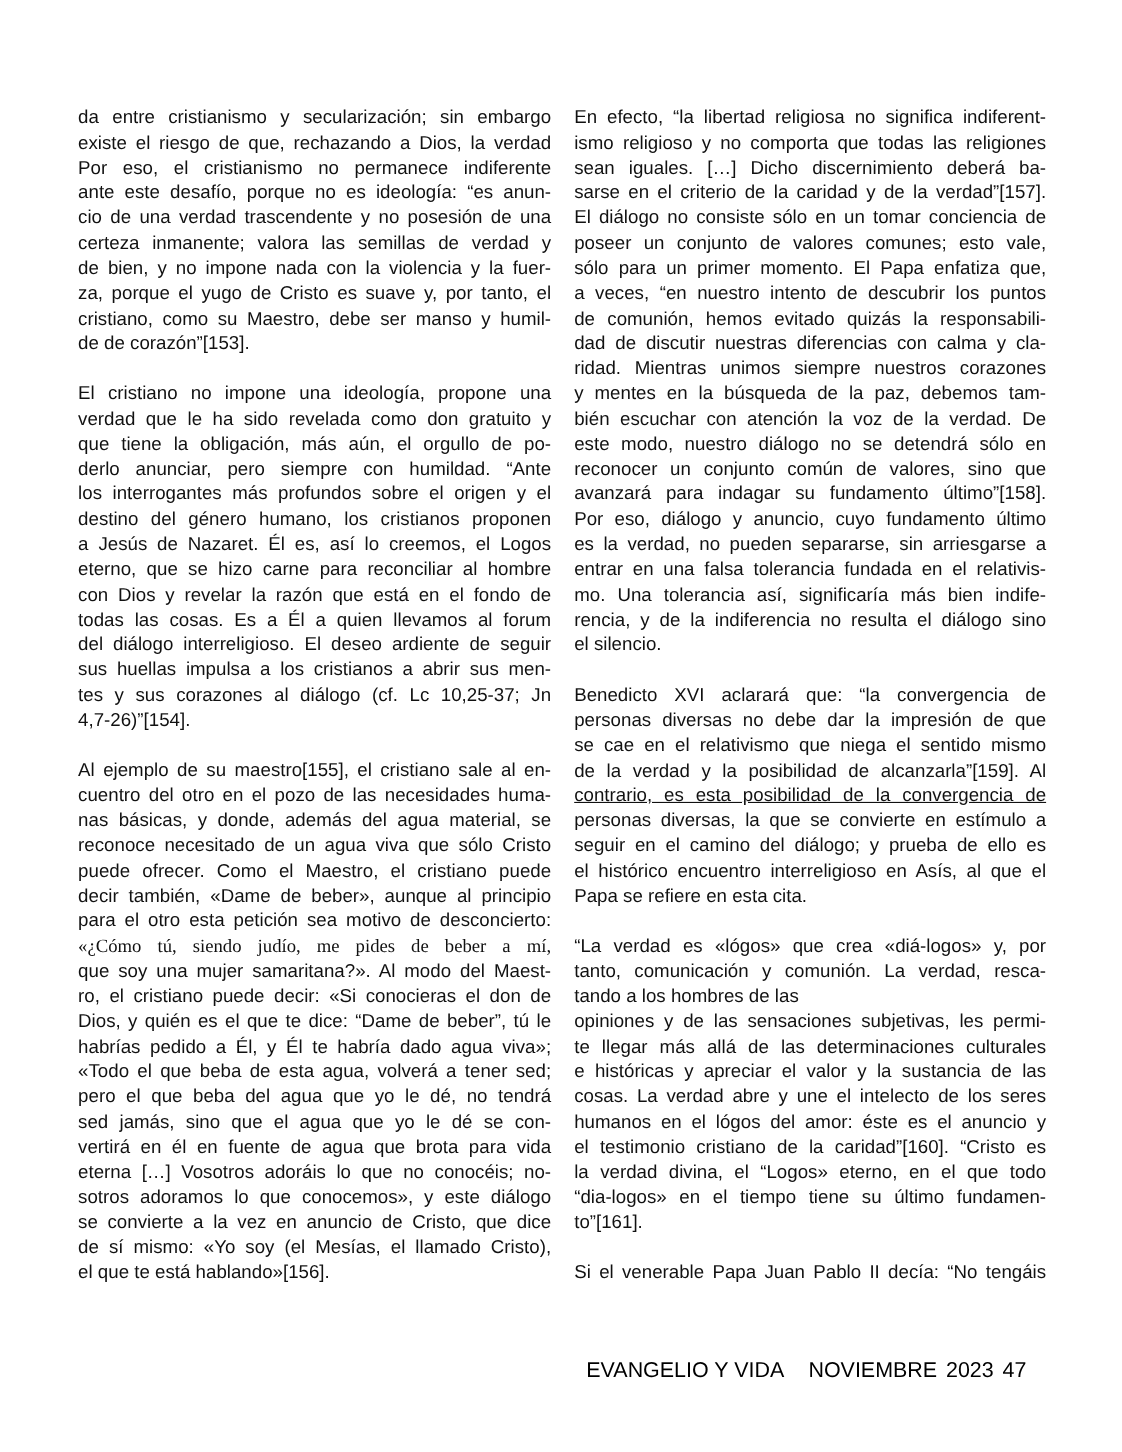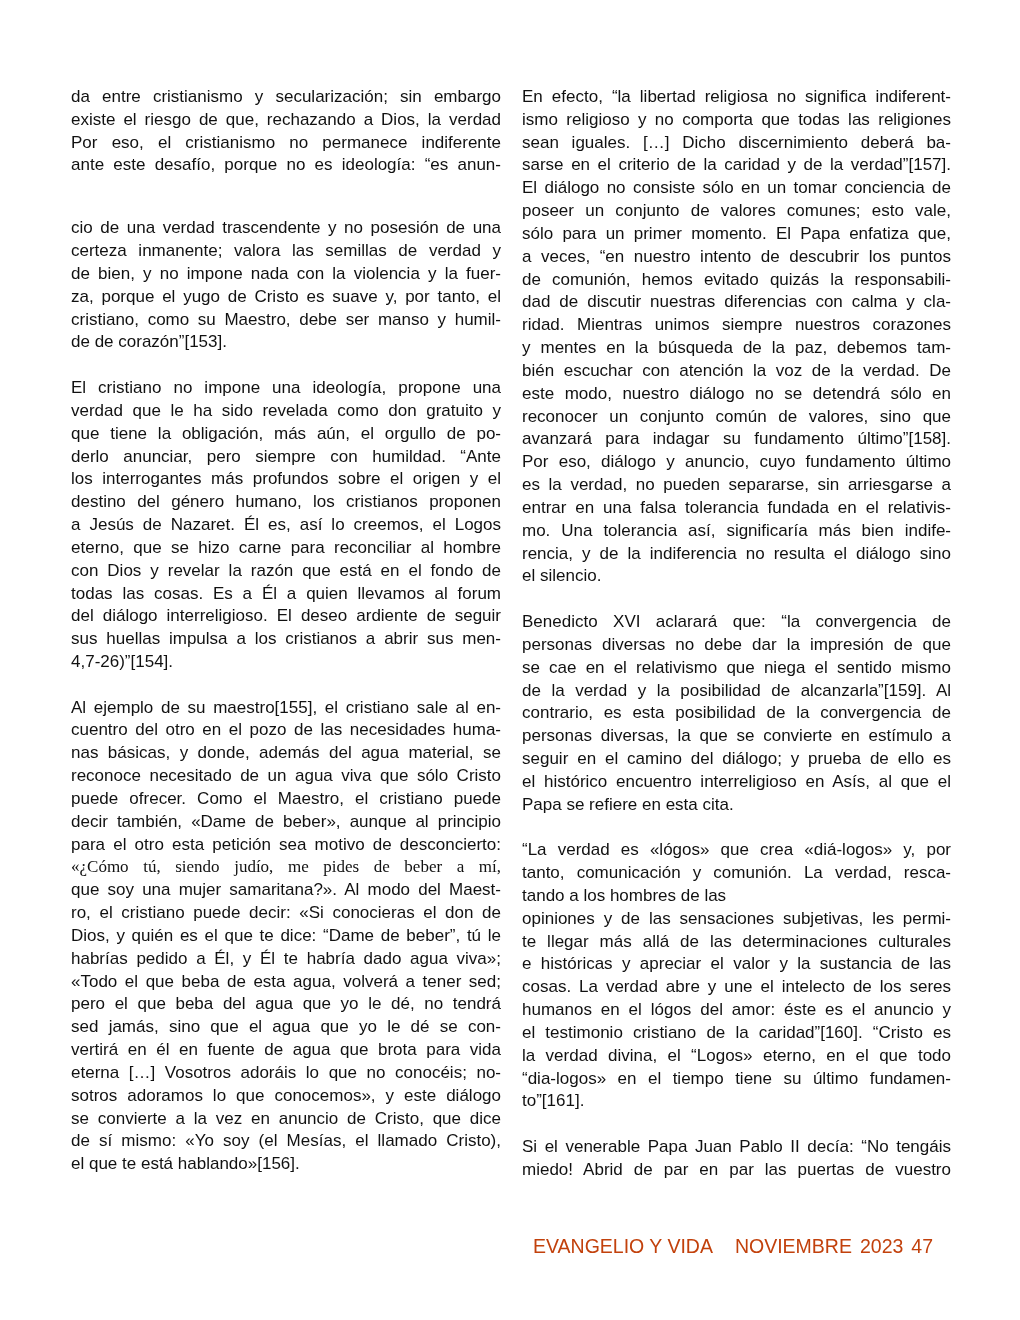--- a/index.html
+++ b/index.html
@@ -1,60 +1,61 @@
 <!DOCTYPE html>
 <html><head>
 <meta charset="utf-8">
 <style>
   html, body { margin: 0; padding: 0; background: #ffffff; }
   body { width: 1020px; height: 1320px; position: relative; overflow: hidden;
          font-family: "Liberation Sans", sans-serif; color: #111111; }
-  .column { position: absolute; top: 86px; }
+  .column { position: absolute; top: 96px; }
   #col-left { left: 71px; width: 430px; }
   #col-right { left: 522px; width: 429px; }
   .para { margin: 0 0 22.8px 0; }
   .line { display: block; font-size: 17px; line-height: 22.83px; height: 22.83px;
           text-align: justify; text-align-last: justify; white-space: nowrap; overflow: visible; }
   .line.last { text-align-last: left; }
   #footer { position: absolute; left: 533px; top: 1234px; width: 418px;
-            font-size: 19.5px; line-height: 24px; white-space: nowrap; color: #c2410c; }
+            font-size: 19.5px; line-height: 24px; white-space: nowrap; color: #000000; }
   #footer .pub { display: inline-block; }
   #footer .month { display: inline-block; margin-left: 22px; }
   #footer .year { display: inline-block; margin-left: 8px; }
   #footer .page { display: inline-block; margin-left: 8px; }
 </style>
 </head>
 <body>
 
 <div id="col-left" class="column">
     <div class="para">
       <span class="line" style="text-align: left;"><span style="white-space: nowrap;">da entre cristianismo y secularización; sin embargo</span></span>
       <span class="line" style="text-align: left;"><span style="white-space: nowrap;">existe el riesgo de que, rechazando a Dios, la verdad</span></span>
       <span class="line" style="text-align: left;"><span style="white-space: nowrap;">Por eso, el cristianismo no permanece indiferente</span></span>
       <span class="line" style="text-align: left;"><span style="white-space: nowrap;">ante este desafío, porque no es ideología: “es anun-</span></span>
-      <span class="line" style="text-align: right; margin-top: 40px;"><span style="white-space: nowrap;">cio de una verdad trascendente y no posesión de una</span></span>
+      <span class="line" style="text-align: right;"><span style="white-space: nowrap;">cio de una verdad trascendente y no posesión de una</span></span>
       <span class="line" style="text-align: left;"><span style="white-space: nowrap;">certeza inmanente; valora las semillas de verdad y</span></span>
       <span class="line" style="text-align: left;"><span style="white-space: nowrap;">de bien, y no impone nada con la violencia y la fuer-</span></span>
       <span class="line" style="text-align: left;"><span style="white-space: nowrap;">za, porque el yugo de Cristo es suave y, por tanto, el</span></span>
       <span class="line" style="text-align: left;"><span style="white-space: nowrap;">cristiano, como su Maestro, debe ser manso y humil-</span></span>
       <span class="line last">de de corazón”[153].</span>
     </div>
     <div class="para">
       <span class="line" style="text-align: left;"><span style="white-space: nowrap;">El cristiano no impone una ideología, propone una</span></span>
       <span class="line" style="text-align: left;"><span style="white-space: nowrap;">verdad que le ha sido revelada como don gratuito y</span></span>
       <span class="line" style="text-align: left;"><span style="white-space: nowrap;">que tiene la obligación, más aún, el orgullo de po-</span></span>
       <span class="line" style="text-align: left;"><span style="white-space: nowrap;">derlo anunciar, pero siempre con humildad. “Ante</span></span>
       <span class="line" style="text-align: left;"><span style="white-space: nowrap;">los interrogantes más profundos sobre el origen y el</span></span>
       <span class="line" style="text-align: left;"><span style="white-space: nowrap;">destino del género humano, los cristianos proponen</span></span>
       <span class="line" style="text-align: left;"><span style="white-space: nowrap;">a Jesús de Nazaret. Él es, así lo creemos, el Logos</span></span>
       <span class="line" style="text-align: left;"><span style="white-space: nowrap;">eterno, que se hizo carne para reconciliar al hombre</span></span>
       <span class="line" style="text-align: left;"><span style="white-space: nowrap;">con Dios y revelar la razón que está en el fondo de</span></span>
       <span class="line" style="text-align: left;"><span style="white-space: nowrap;">todas las cosas. Es a Él a quien llevamos al forum</span></span>
       <span class="line" style="text-align: left;"><span style="white-space: nowrap;">del diálogo interreligioso. El deseo ardiente de seguir</span></span>
       <span class="line" style="text-align: left;"><span style="white-space: nowrap;">sus huellas impulsa a los cristianos a abrir sus men-</span></span>
+      <span class="line" style="text-align: left;"><span style="white-space: nowrap;">tes y sus corazones al diálogo (cf. Lc 10,25-37; Jn</span></span>
       <span class="line last">4,7-26)”[154].</span>
     </div>
     <div class="para">
       <span class="line" style="text-align: left;"><span style="white-space: nowrap;">Al ejemplo de su maestro[155], el cristiano sale al en-</span></span>
       <span class="line" style="text-align: left;"><span style="white-space: nowrap;">cuentro del otro en el pozo de las necesidades huma-</span></span>
       <span class="line" style="text-align: left;"><span style="white-space: nowrap;">nas básicas, y donde, además del agua material, se</span></span>
       <span class="line" style="text-align: left;"><span style="white-space: nowrap;">reconoce necesitado de un agua viva que sólo Cristo</span></span>
       <span class="line" style="text-align: left;"><span style="white-space: nowrap;">puede ofrecer. Como el Maestro, el cristiano puede</span></span>
       <span class="line" style="text-align: left;"><span style="white-space: nowrap;">decir también, «Dame de beber», aunque al principio</span></span>
       <span class="line" style="text-align: left;"><span style="white-space: nowrap;">para el otro esta petición sea motivo de desconcierto:</span></span>
@@ -97,21 +98,21 @@
       <span class="line" style="text-align: left;"><span style="white-space: nowrap;">entrar en una falsa tolerancia fundada en el relativis-</span></span>
       <span class="line" style="text-align: left;"><span style="white-space: nowrap;">mo. Una tolerancia así, significaría más bien indife-</span></span>
       <span class="line" style="text-align: left;"><span style="white-space: nowrap;">rencia, y de la indiferencia no resulta el diálogo sino</span></span>
       <span class="line last">el silencio.</span>
     </div>
     <div class="para">
       <span class="line" style="text-align: left;"><span style="white-space: nowrap;">Benedicto XVI aclarará que: “la convergencia de</span></span>
       <span class="line" style="text-align: left;"><span style="white-space: nowrap;">personas diversas no debe dar la impresión de que</span></span>
       <span class="line" style="text-align: left;"><span style="white-space: nowrap;">se cae en el relativismo que niega el sentido mismo</span></span>
       <span class="line" style="text-align: left;"><span style="white-space: nowrap;">de la verdad y la posibilidad de alcanzarla”[159]. Al</span></span>
-      <span class="line" style="text-align: center;"><span style="white-space: nowrap;">contrario, es esta posibilidad de la convergencia de</span></span>
+      <span class="line" style="text-align: center; text-decoration: underline;"><span style="white-space: nowrap;">contrario, es esta posibilidad de la convergencia de</span></span>
       <span class="line" style="text-align: left;"><span style="white-space: nowrap;">personas diversas, la que se convierte en estímulo a</span></span>
       <span class="line" style="text-align: left;"><span style="white-space: nowrap;">seguir en el camino del diálogo; y prueba de ello es</span></span>
       <span class="line" style="text-align: left;"><span style="white-space: nowrap;">el histórico encuentro interreligioso en Asís, al que el</span></span>
       <span class="line last">Papa se refiere en esta cita.</span>
     </div>
     <div class="para">
       <span class="line" style="text-align: left;"><span style="white-space: nowrap;">“La verdad es «lógos» que crea «diá-logos» y, por</span></span>
       <span class="line" style="text-align: right;"><span style="white-space: nowrap;">tanto, comunicación y comunión. La verdad, resca-</span></span>
       <span class="line last">tando a los hombres de las</span>
       <span class="line" style="text-align: left;"><span style="white-space: nowrap;">opiniones y de las sensaciones subjetivas, les permi-</span></span>
@@ -119,19 +120,18 @@
       <span class="line" style="text-align: left;"><span style="white-space: nowrap;">e históricas y apreciar el valor y la sustancia de las</span></span>
       <span class="line" style="text-align: left;"><span style="white-space: nowrap;">cosas. La verdad abre y une el intelecto de los seres</span></span>
       <span class="line" style="text-align: left;"><span style="white-space: nowrap;">humanos en el lógos del amor: éste es el anuncio y</span></span>
       <span class="line" style="text-align: left;"><span style="white-space: nowrap;">el testimonio cristiano de la caridad”[160]. “Cristo es</span></span>
       <span class="line" style="text-align: left;"><span style="white-space: nowrap;">la verdad divina, el “Logos» eterno, en el que todo</span></span>
       <span class="line" style="text-align: left;"><span style="white-space: nowrap;">“dia-logos» en el tiempo tiene su último fundamen-</span></span>
       <span class="line last">to”[161].</span>
     </div>
     <div class="para">
       <span class="line" style="text-align: left;"><span style="white-space: nowrap;">Si el venerable Papa Juan Pablo II decía: “No tengáis</span></span>
-      <span class="line" style="text-align: left;"><span style="white-space: nowrap;">miedo! Abrid de par en par las puertas de vuestro</span></span>
     </div>
   </div>
 
 <div id="footer">
   <span class="pub">EVANGELIO Y VIDA</span><span class="month">NOVIEMBRE</span><span class="year">2023</span><span class="page">47</span>
 </div>
 
 </body></html>

